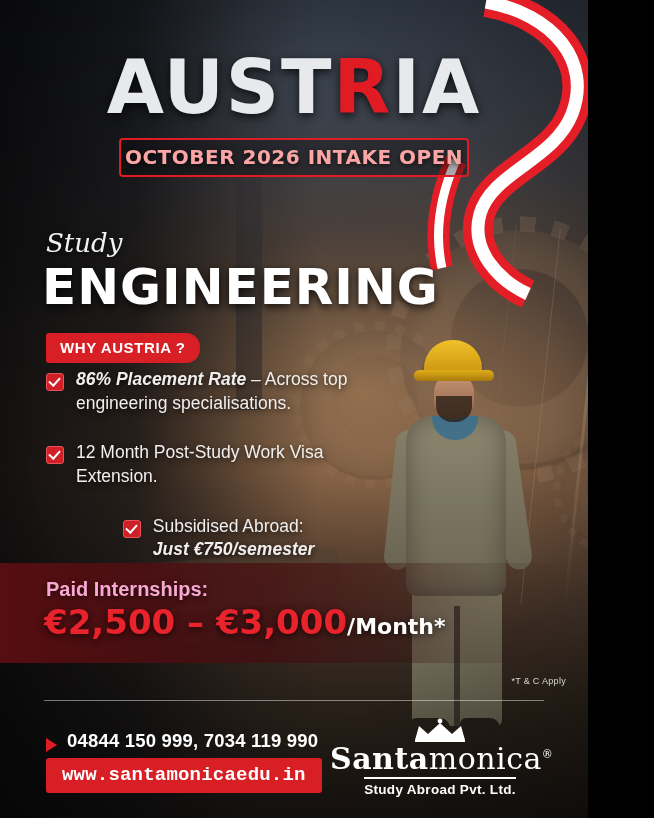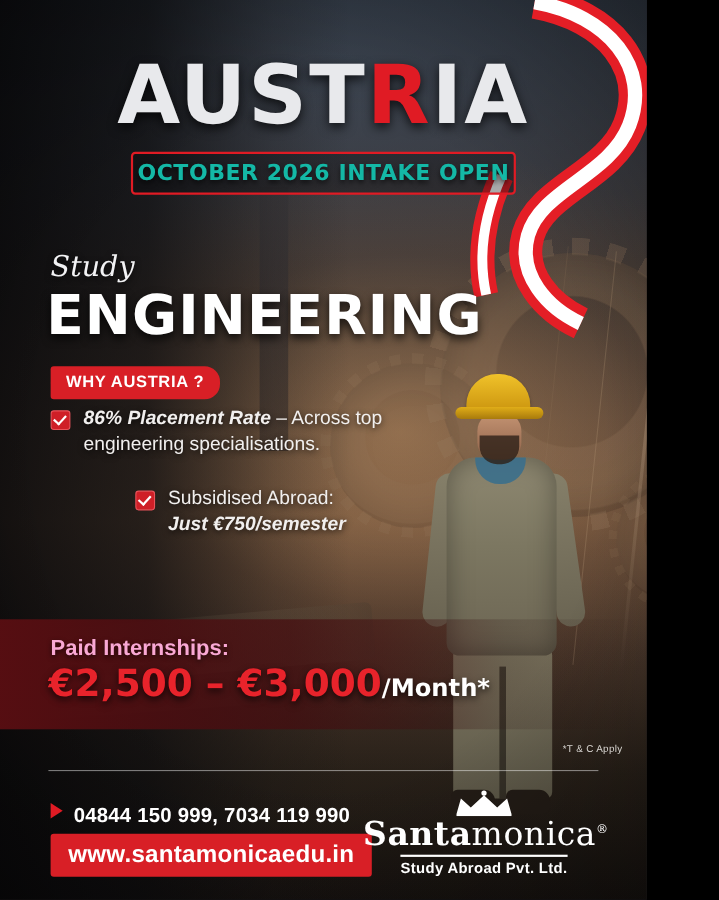--- a/index.html
+++ b/index.html
@@ -146,21 +146,21 @@
     margin:0;
     text-shadow:0 3px 10px rgba(0,0,0,.75);
   }
   .title .r{ color:#e01b24; }
   .intake{
     display:inline-block;
     margin-top:14px;
     border:2px solid #e01b24;
     border-radius:4px;
     padding:5px 4px 6px;
-    color:#14b8a6;
+    color:#fca5a5;
     font-size:20px;
     font-weight:bold;
     letter-spacing:.5px;
     background:rgba(10,10,12,.35);
     font-family:"DejaVu Sans", sans-serif;
     text-shadow:0 2px 5px rgba(0,0,0,.6);
   }
 
   
   .study{
@@ -245,38 +245,39 @@
     color:#d9d6d2; font-size:9px; letter-spacing:.3px;
   }
 
   
   .divider{
     position:absolute; left:44px; right:44px; top:700px;
     height:1px; background:rgba(255,255,255,.45);
   }
   .phone{
     position:absolute; left:46px; top:730px;
-    display:flex; align-items:flex-start; gap:10px;
+    display:flex; align-items:flex-end; gap:10px;
   }
   .tri{
     width:0;height:0;
     border-left:11px solid #e01b24;
     border-top:7px solid transparent;
     border-bottom:7px solid transparent;
   }
   .phone-text{
     color:#fff; font-size:18.5px; font-weight:bold; letter-spacing:.2px;
   }
   .web{
     position:absolute; left:46px; top:758px;
     background:#d81f26; color:#fff;
-    font-size:22px; font-weight:bold;
+    font-size:19px; font-weight:bold;
     padding:6px 16px 7px;
     border-radius:3px;
     letter-spacing:.2px;
+    font-family:Liberation Mono, monospace;
   }
   .brand{ position:absolute; right:38px; top:718px; text-align:center; width:220px;}
   .crown{ display:block; margin:0 auto 2px; }
   .brand-name{
     font-family:"DejaVu Serif", serif;
     color:#fff; font-size:30px; font-weight:bold; letter-spacing:.5px;
     line-height:1;
     position:relative;
     display:inline-block;
   }
@@ -347,20 +348,24 @@
 
   <div class="points">
 
     <div class="point">
       <span class="check"></span>
       <span class="ptext">
         <span class="em">86% Placement Rate</span><span> – Across top engineering specialisations.</span>
       </span>
     </div>
 
+    <div class="point">
+      <span class="check"></span>
+      <span class="ptext">12 Month Post-Study Work Visa Extension.</span>
+    </div>
 
     <div class="point">
       <span class="check"></span>
       <span class="ptext">
         <span>Subsidised Abroad:</span><br>
         <span class="em">Just €750/semester</span>
       </span>
     </div>
 
   </div>

